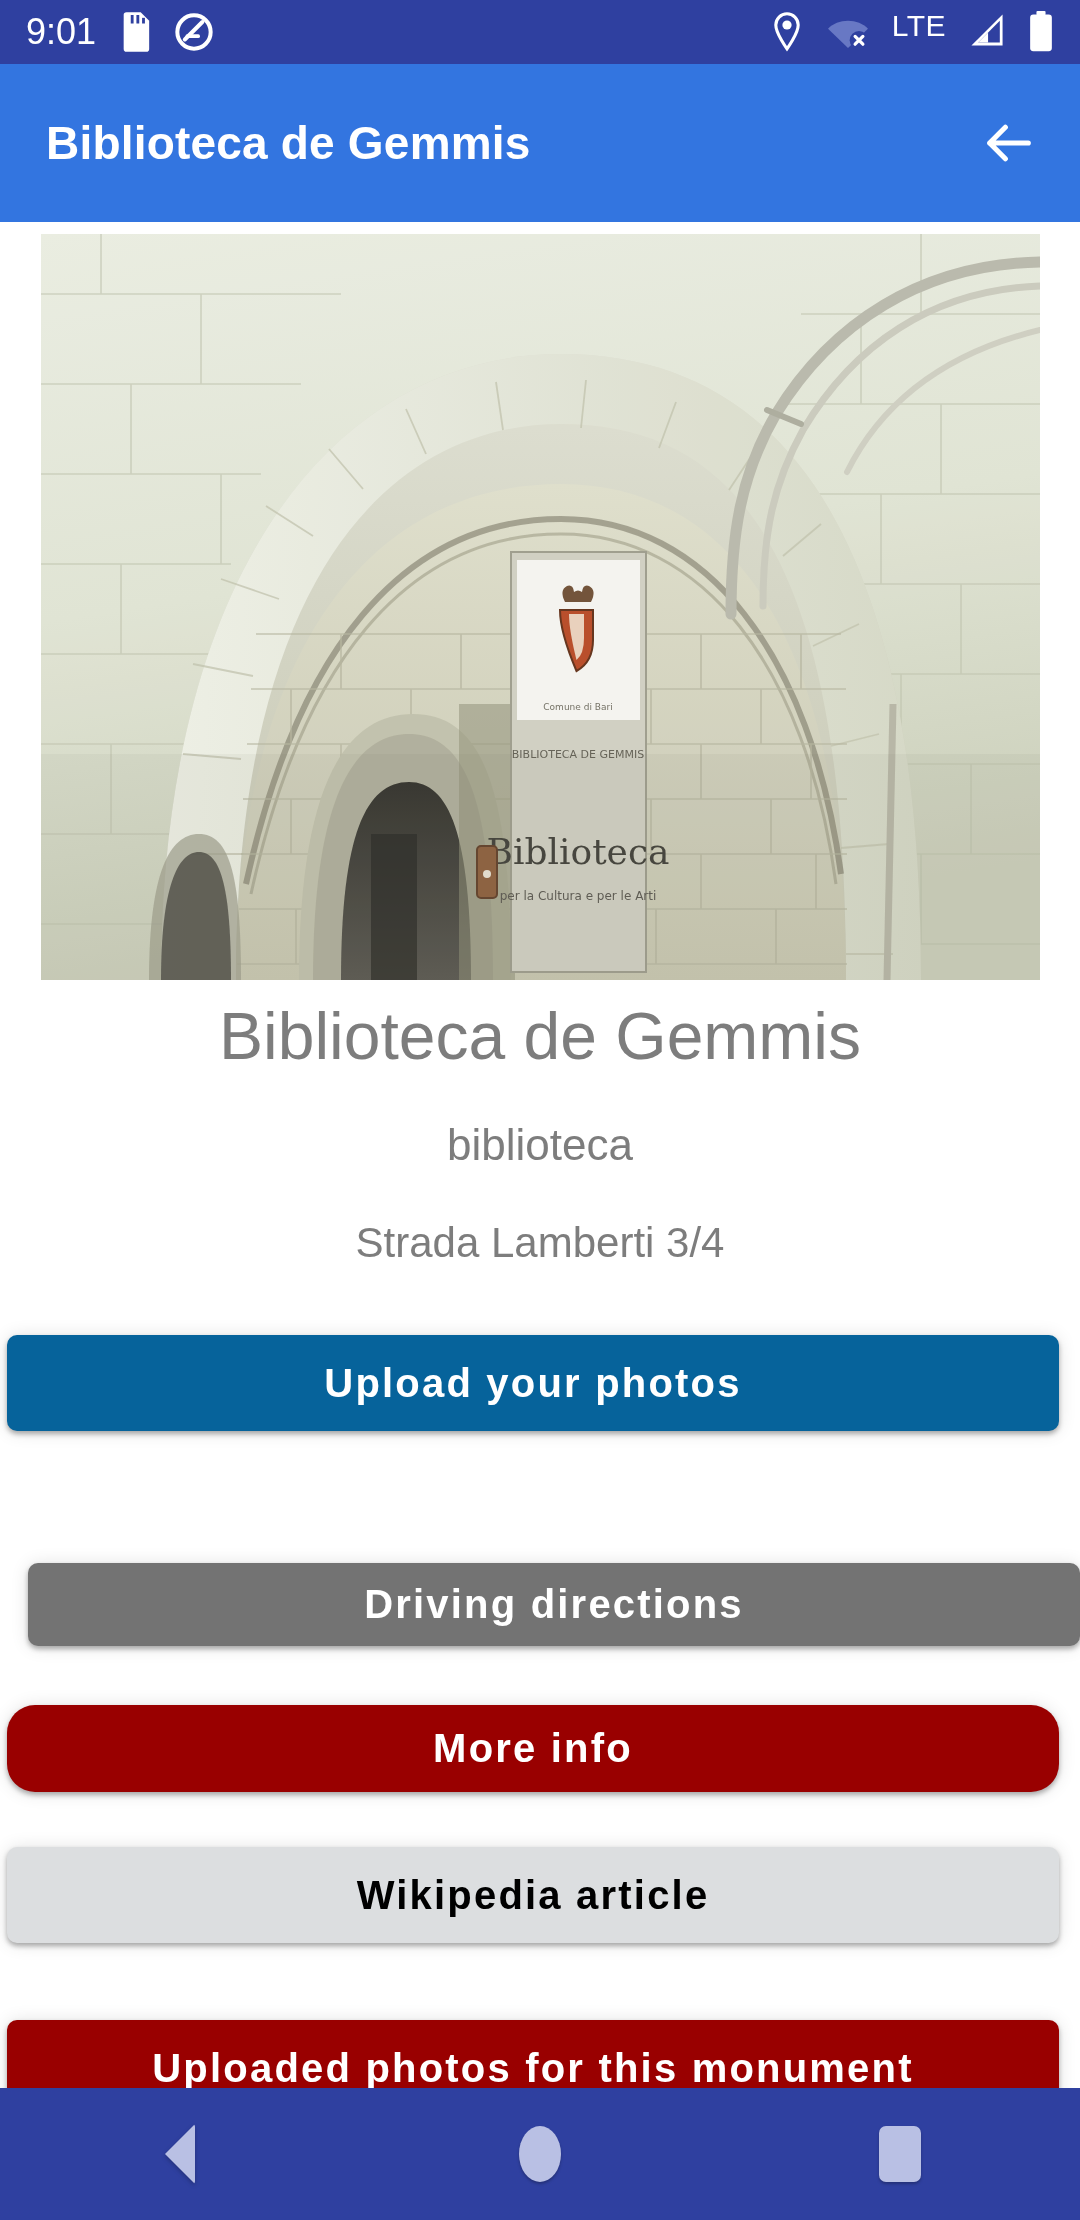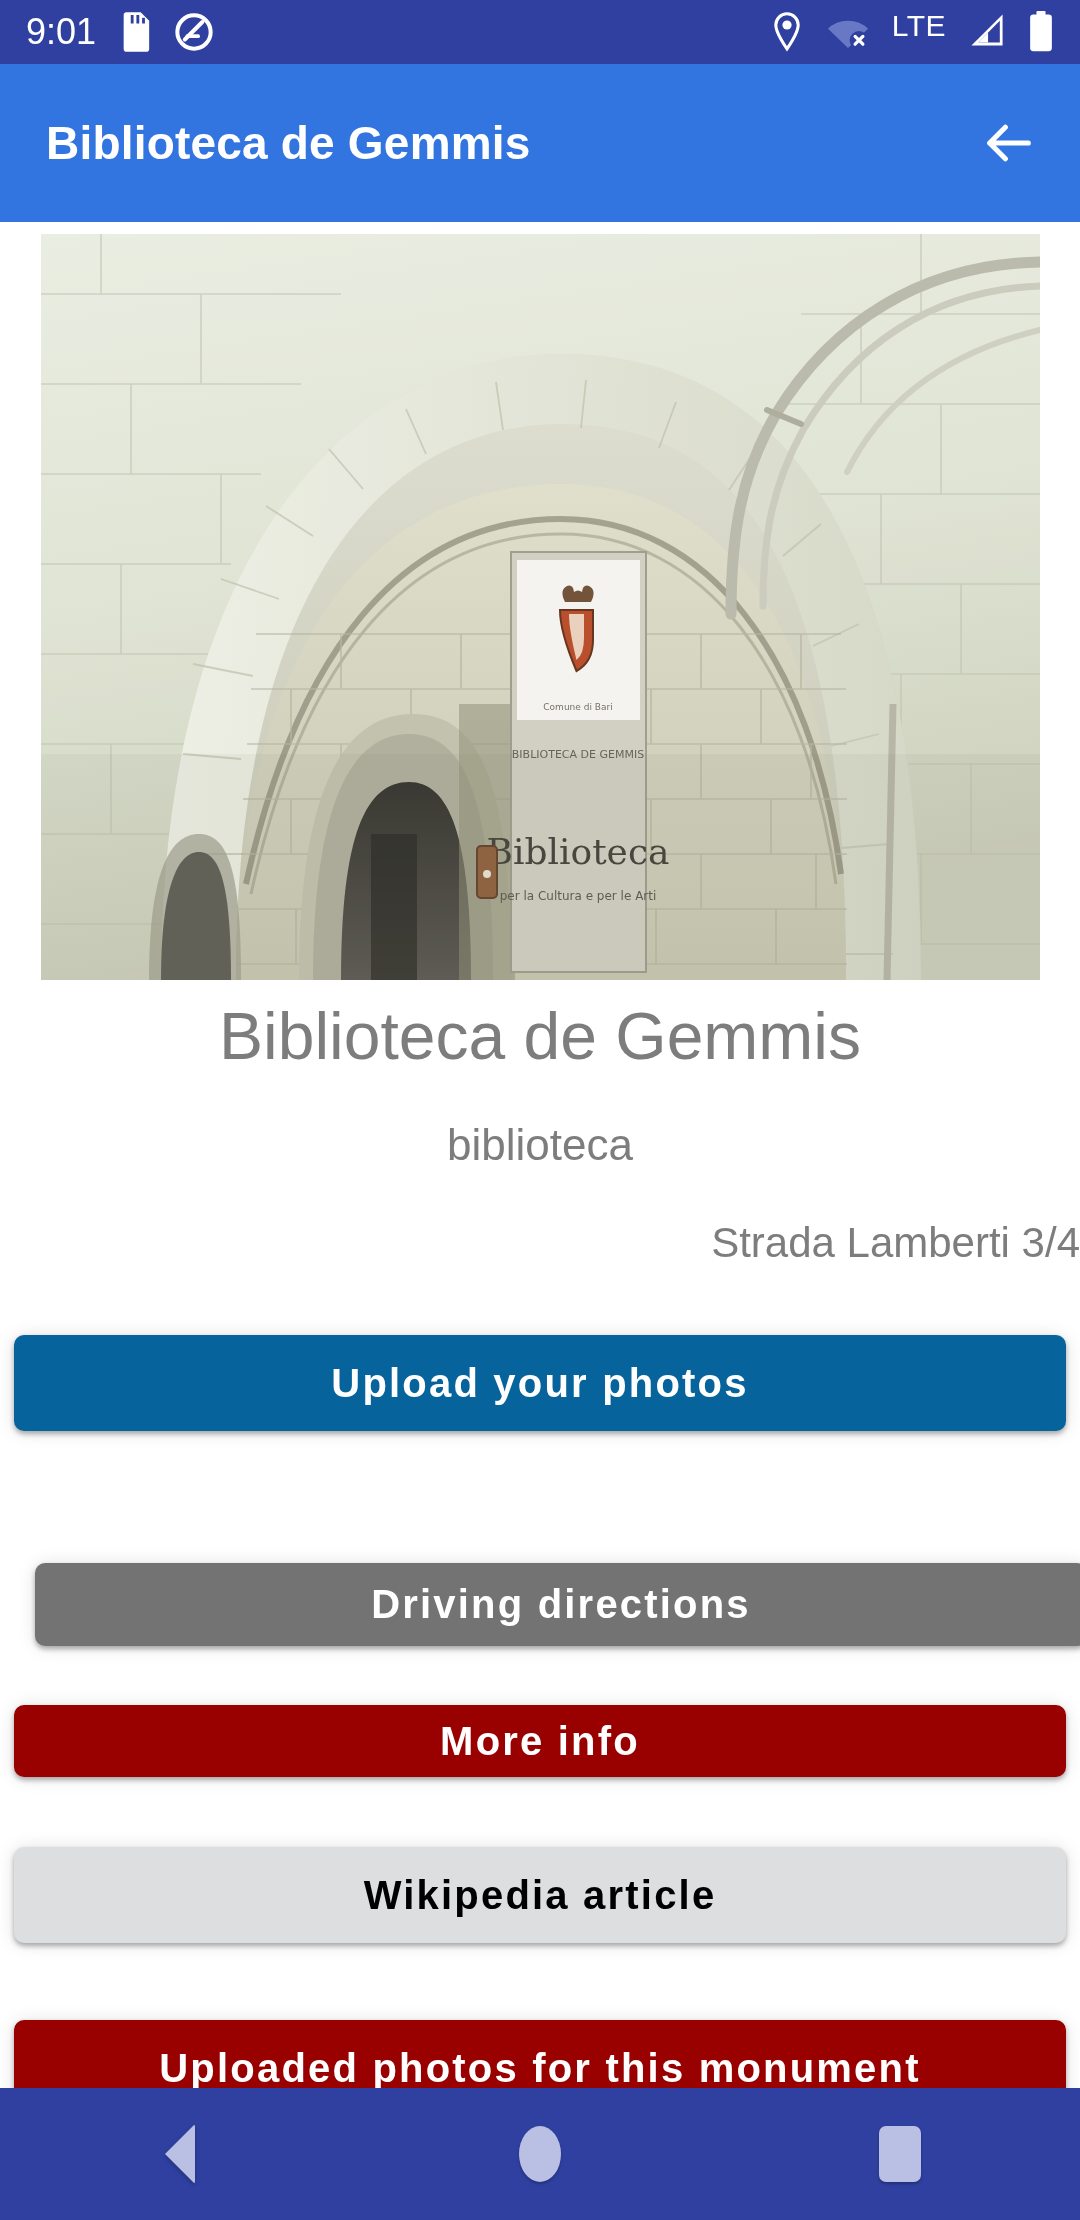--- a/index.html
+++ b/index.html
@@ -127,30 +127,30 @@
     width: 1080px;
     text-align: center;
     color: #7d7d7d;
     font-size: 44px;
     line-height: 1.05;
   }
   #monument-address {
     position: absolute;
     left: 0; top: 999px;
     width: 1080px;
-    text-align: right;
+    text-align: center;
     color: #7d7d7d;
     font-size: 42px;
     line-height: 1.05;
   }
 
   
   .btn {
     position: absolute;
-    left: 14px;
+    left: 7px;
     width: 1052px;
     border: none;
     border-radius: 10px;
     box-sizing: border-box;
     font-family: "Liberation Sans", sans-serif;
     font-weight: bold;
     letter-spacing: 2.2px;
     text-align: center;
     display: flex;
     align-items: center;
@@ -181,24 +181,25 @@
   #btn-directions {
     top: 1341px;
     height: 83px;
     background: #737373;
     color: #ffffff;
     font-size: 40px;
     margin-left: 21px;
   }
   #btn-more-info {
     top: 1483px;
-    height: 72px;
+    height: 87px;
     background: #990000;
     color: #ffffff;
     font-size: 40px;
+    border-radius: 28px;
   }
   #btn-wikipedia {
     top: 1625px;
     height: 96px;
     background: #DCDEE0;
     color: #000000;
     font-size: 40px;
   }
   #btn-uploaded-photos {
     top: 1798px;

